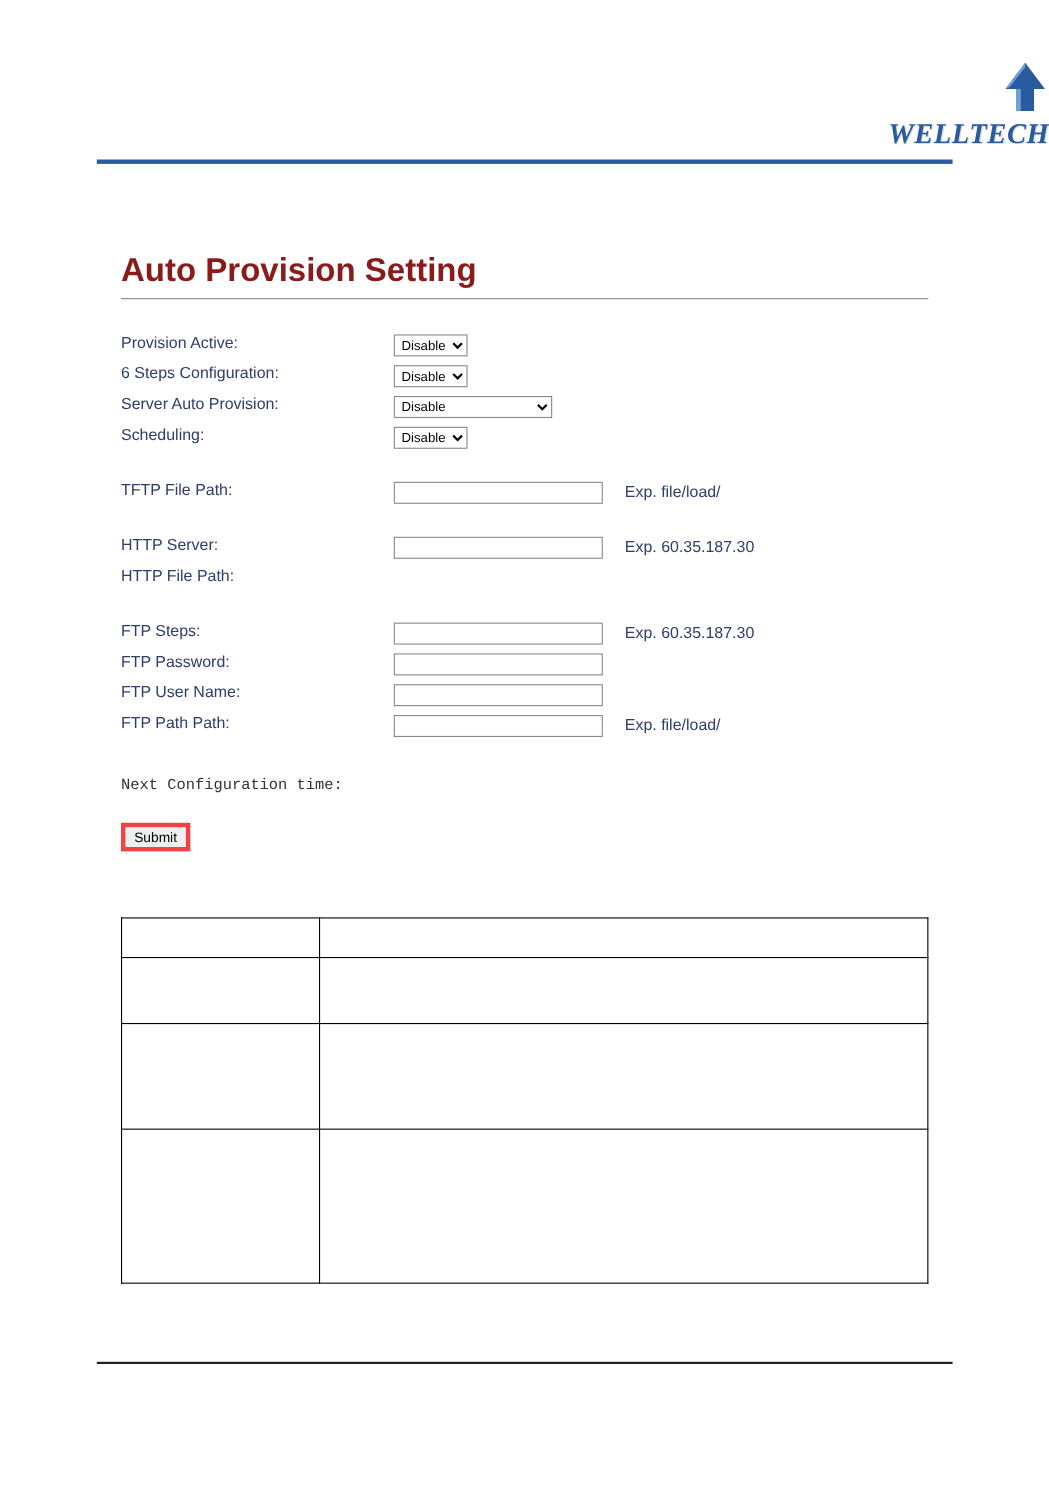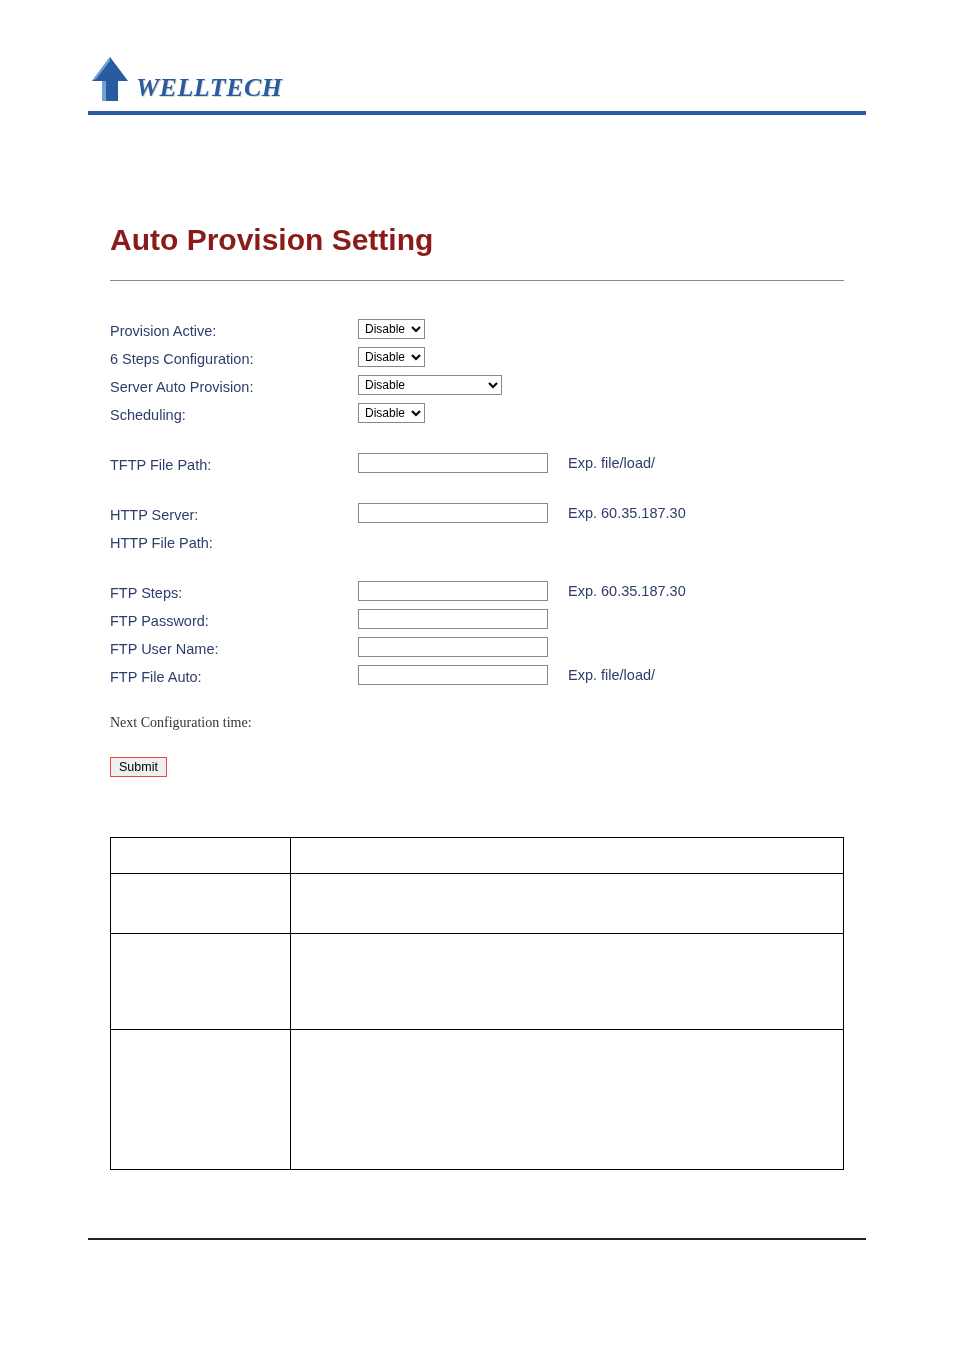--- a/index.html
+++ b/index.html
@@ -10,20 +10,21 @@
       font-family: "Trebuchet MS", Arial, sans-serif;
       position: relative;
     }
     .header {
       padding: 55px 0 0 88px;
     }
     .logo {
       display: flex;
       align-items: flex-end;
       gap: 4px;
+      flex-direction: column;
     }
     .logo-text {
       font-family: Georgia, serif;
       font-size: 26px;
       font-weight: bold;
       color: #2a5a9f;
       letter-spacing: 0.5px;
       font-style: italic;
       text-shadow: 1px 1px 0 rgba(0,0,0,0.15);
     }
@@ -33,30 +34,30 @@
       border-top: 4px solid #2a5a9f;
     }
     .content {
       padding: 0 110px;
     }
     .page-title {
       font-family: "Trebuchet MS", sans-serif;
       font-size: 30px;
       font-weight: bold;
       color: #8b1a1a;
-      margin-top: 108px;
-      padding-bottom: 23px;
+      margin-top: 80px;
+      padding-bottom: 8px;
       border-bottom: 1px solid #888;
     }
     .form-area {
       margin-top: 32px;
     }
     .form-row {
       display: flex;
-      align-items: flex-end;
+      align-items: flex-start;
       min-height: 26px;
       margin-bottom: 2px;
     }
     .form-label {
       width: 248px;
       font-size: 14.5px;
       color: #2e3d6b;
       font-family: "Trebuchet MS", sans-serif;
     }
     .form-control-cell {
@@ -92,30 +93,30 @@
     .hint {
       font-size: 14.5px;
       color: #2e3d6b;
       margin-left: 20px;
       font-family: "Trebuchet MS", sans-serif;
     }
     .gap { height: 22px; }
     .next-config-label {
       font-size: 14px;
       color: #333;
-      font-family: Liberation Serif, serif;
+      font-family: Liberation Mono, monospace;
       margin-top: 30px;
     }
     .submit-btn {
       margin-top: 26px;
       font-size: 12.5px;
       font-family: Arial, sans-serif;
       padding: 2px 8px;
       background: #efefef;
-      border: 1px solid #ef4444;
+      border: 4px solid #ef4444;
     }
     .desc-table {
       margin: 60px 110px 0 110px;
       border-collapse: collapse;
       width: calc(100% - 220px);
     }
     .desc-table td {
       border: 1px solid #000;
       height: 36px;
     }
@@ -233,21 +234,21 @@
     </div>
 
     <div class="form-row">
       <div class="form-label">FTP User Name:</div>
       <div class="form-control-cell">
         <input class="text" type="text" value="" style="">
       </div>
     </div>
 
     <div class="form-row">
-      <div class="form-label">FTP File Auto:</div>
+      <div class="form-label">FTP Path Path:</div>
       <div class="form-control-cell">
         <input class="text" type="text" value="" style="">
         <span class="hint">Exp. file/load/</span>
       </div>
     </div>
 
     <div class="next-config-label">Next Configuration time:</div>
 
     <button class="submit-btn">Submit</button>
   </div>

